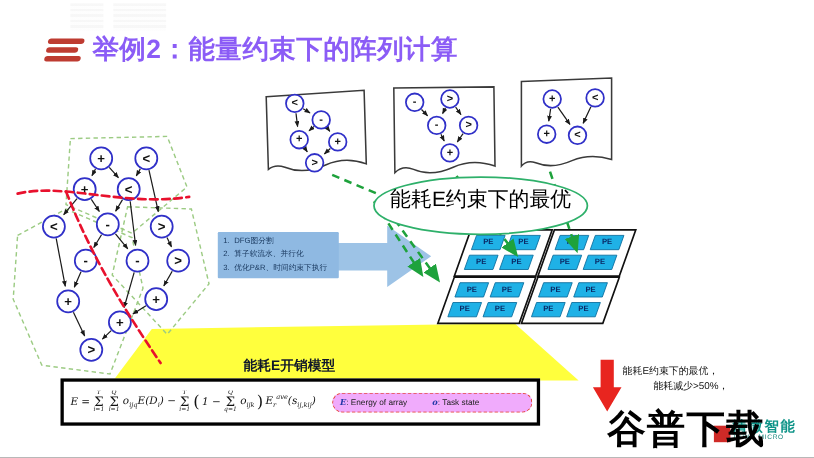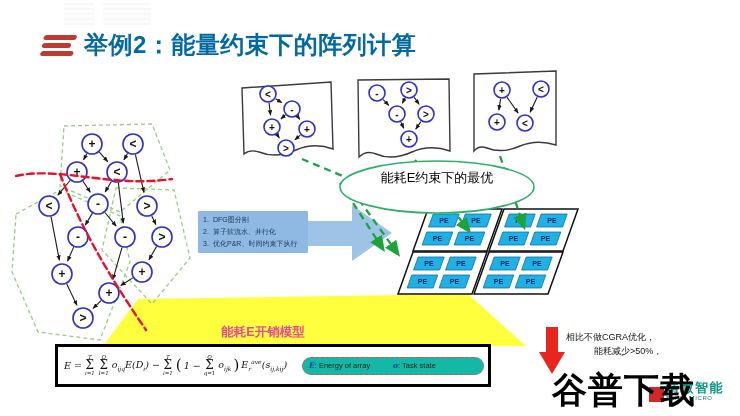--- a/index.html
+++ b/index.html
@@ -4,51 +4,51 @@
 <style>
   html,body{margin:0;padding:0;background:#888;}
   #slide{position:relative;width:740px;height:416px;background:#fff;overflow:hidden;
          font-family:"Liberation Sans",sans-serif;}
   #gfx{position:absolute;left:0;top:0;z-index:1;}
 
   .title-row{position:absolute;left:42px;top:29px;display:flex;align-items:center;gap:9px;z-index:2;}
   .menu-icon{display:flex;flex-direction:column;gap:3px;transform:skewX(-12deg);}
   .menu-icon i{display:block;width:33px;height:5px;background:#BE3B31;border-radius:2.5px;}
   .menu-icon i:nth-child(2){width:29px;}
-  .title{font-size:24px;font-weight:bold;color:#0369a1;letter-spacing:0.5px;white-space:nowrap;}
+  .title{font-size:24px;font-weight:bold;color:#8b5cf6;letter-spacing:0.5px;white-space:nowrap;}
 
   .ghost{position:absolute;top:3px;height:25px;z-index:2;opacity:.55;
          background:repeating-linear-gradient(#f1f1f1 0 2px,#fcfcfc 2px 5px);}
   .ghost.g1{left:64px;width:30px;}
   .ghost.g2{left:103px;width:48px;}
 
   .steps{position:absolute;left:198px;top:211px;width:110px;height:42px;background:#8FB9E2;
          box-sizing:border-box;padding:3px 3px 3px 5px;display:flex;flex-direction:column;
          justify-content:space-around;z-index:2;border-radius:1px;}
   .step{display:flex;gap:3px;font-size:7px;color:#17365C;line-height:1.1;white-space:nowrap;}
   .step .n{width:7px;flex:none;}
 
   .ellipse-label{position:absolute;left:340px;top:170px;width:194px;text-align:center;
-                 font-size:13px;color:#000;line-height:1.3;z-index:3;}
+                 font-size:19px;color:#000;line-height:1.3;z-index:3;}
 
   .cost-label{position:absolute;left:158px;top:324px;width:210px;text-align:center;
-              font-weight:bold;font-size:12.5px;color:#ec4899;z-index:2;}
+              font-weight:bold;font-size:12.5px;color:#0f172a;z-index:2;}
 
   .formula-box{position:absolute;left:55px;top:344px;width:436px;height:43px;border:3px solid #000;
                background:#fff;box-sizing:border-box;display:flex;align-items:center;
                padding:0 4px 0 6px;gap:4px;z-index:3;}
   .formula{flex:1;font-family:"DejaVu Serif",serif;font-style:italic;font-size:9.5px;color:#111;
            display:flex;align-items:center;gap:2px;white-space:nowrap;overflow:hidden;}
   .formula sub,.formula sup{font-size:6px;}
   .sum{display:inline-flex;flex-direction:column;align-items:center;line-height:1;font-style:normal;margin:0 1px;}
   .sum .lim{font-size:5.5px;font-style:italic;line-height:1;}
   .sum .sig{font-size:12px;line-height:0.9;}
   .paren{font-size:15px;font-style:normal;}
   .legend{flex:none;border:1.5px dashed #E64A45;border-radius:9px;padding:2px 6px;font-size:7.5px;
-          color:#222;line-height:1.6;white-space:nowrap;background:#14b8a6;}
+          color:#222;line-height:1.6;white-space:nowrap;background:#f0abfc;}
   .lrow{display:flex;}
   .litem{min-width:84px;}
   .legend .sym{color:#2438A8;font-family:"DejaVu Serif",serif;font-style:italic;font-weight:bold;}
 
   .note{position:absolute;left:566px;top:331px;font-size:9px;color:#111;line-height:1.55;z-index:2;white-space:nowrap;}
   .note .l2{margin-left:13px;padding-left:15px;}
 
   .watermark{position:absolute;left:552px;top:367px;font-size:35px;font-weight:900;color:#000000;
              letter-spacing:1px;z-index:6;white-space:nowrap;}
   .logo{position:absolute;left:666px;top:381px;z-index:5;color:#0E9488;line-height:1.05;}
@@ -302,21 +302,21 @@
       </div>
     <div class="legend" id="legend">
         <div class="lrow">
           <span class="litem"><span class="sym">E</span>: Energy of array</span>
           <span class="litem"><span class="sym">o</span>: Task state</span>
         </div>
       </div>
   </div>
 
   <div class="note">
-    <div>相比不做CGRA优化，</div>
+    <div>能耗E约束下的最优，</div>
     <div class="l2">能耗减少&gt;50%，</div>
   </div>
 
   <div class="logo-mark"></div>
   <div class="watermark">谷普下载</div>
   <div class="logo">
     <div class="nm">清微智能</div>
     <div class="sub">TSING MICRO</div>
   </div>
 

